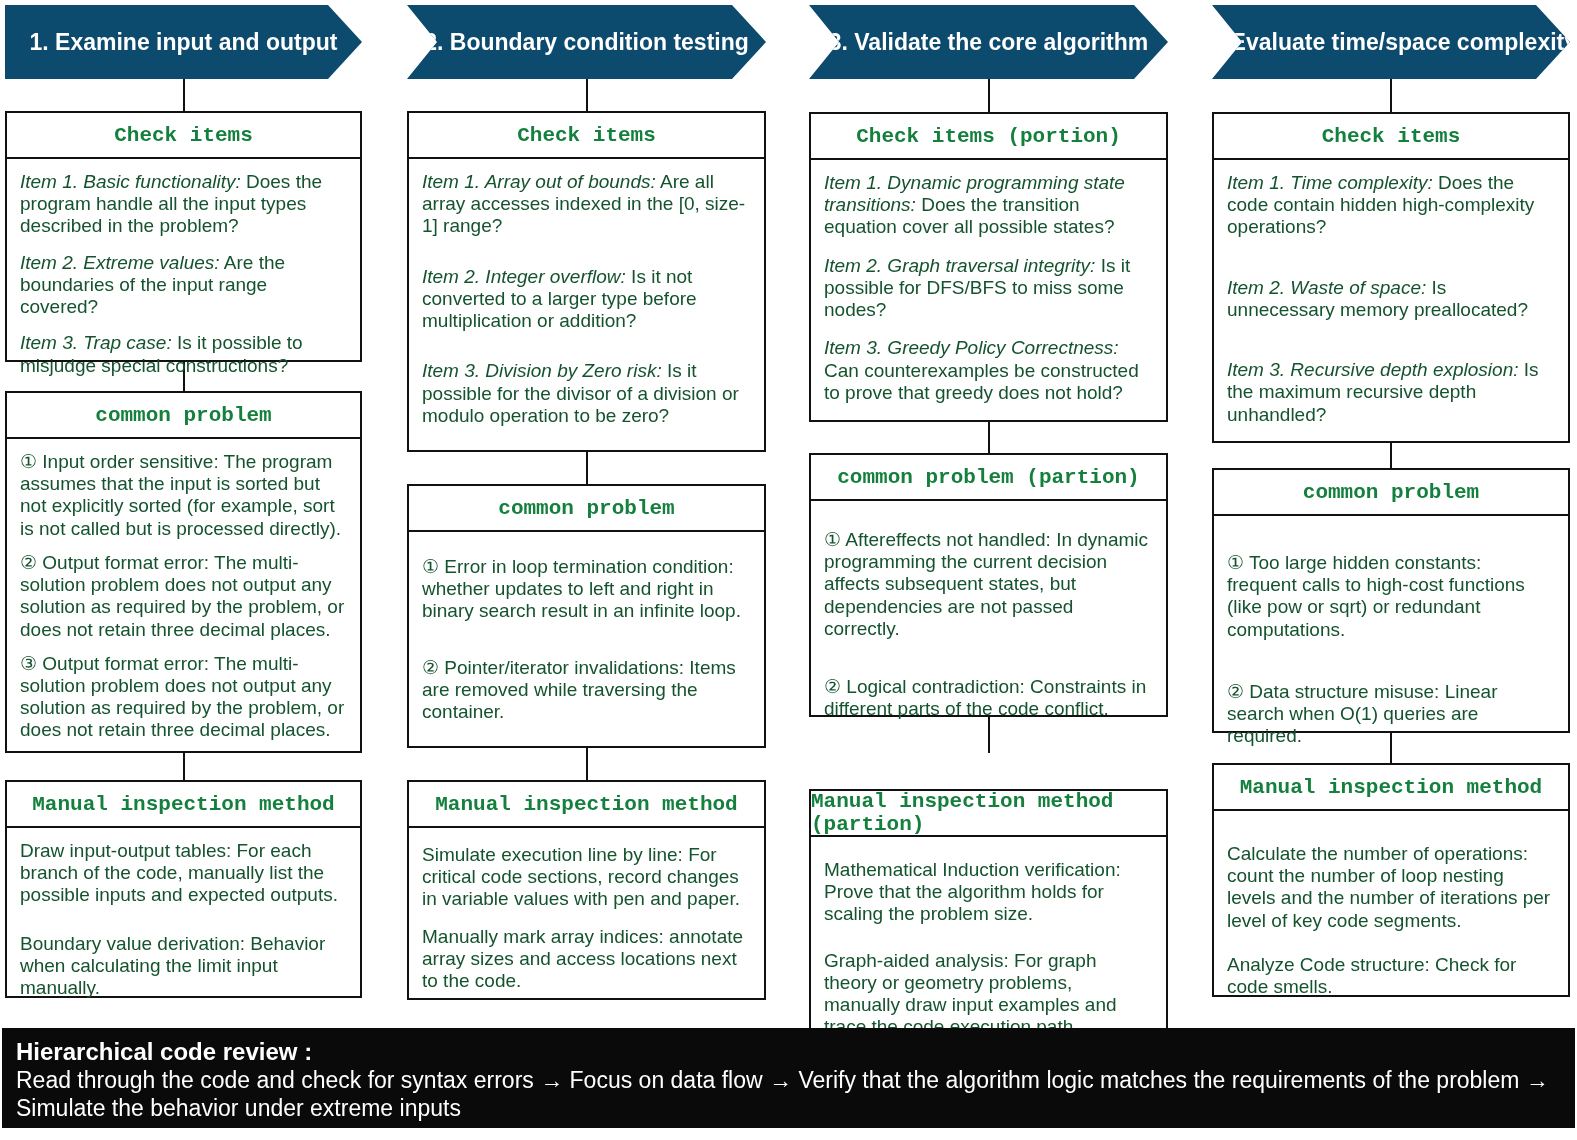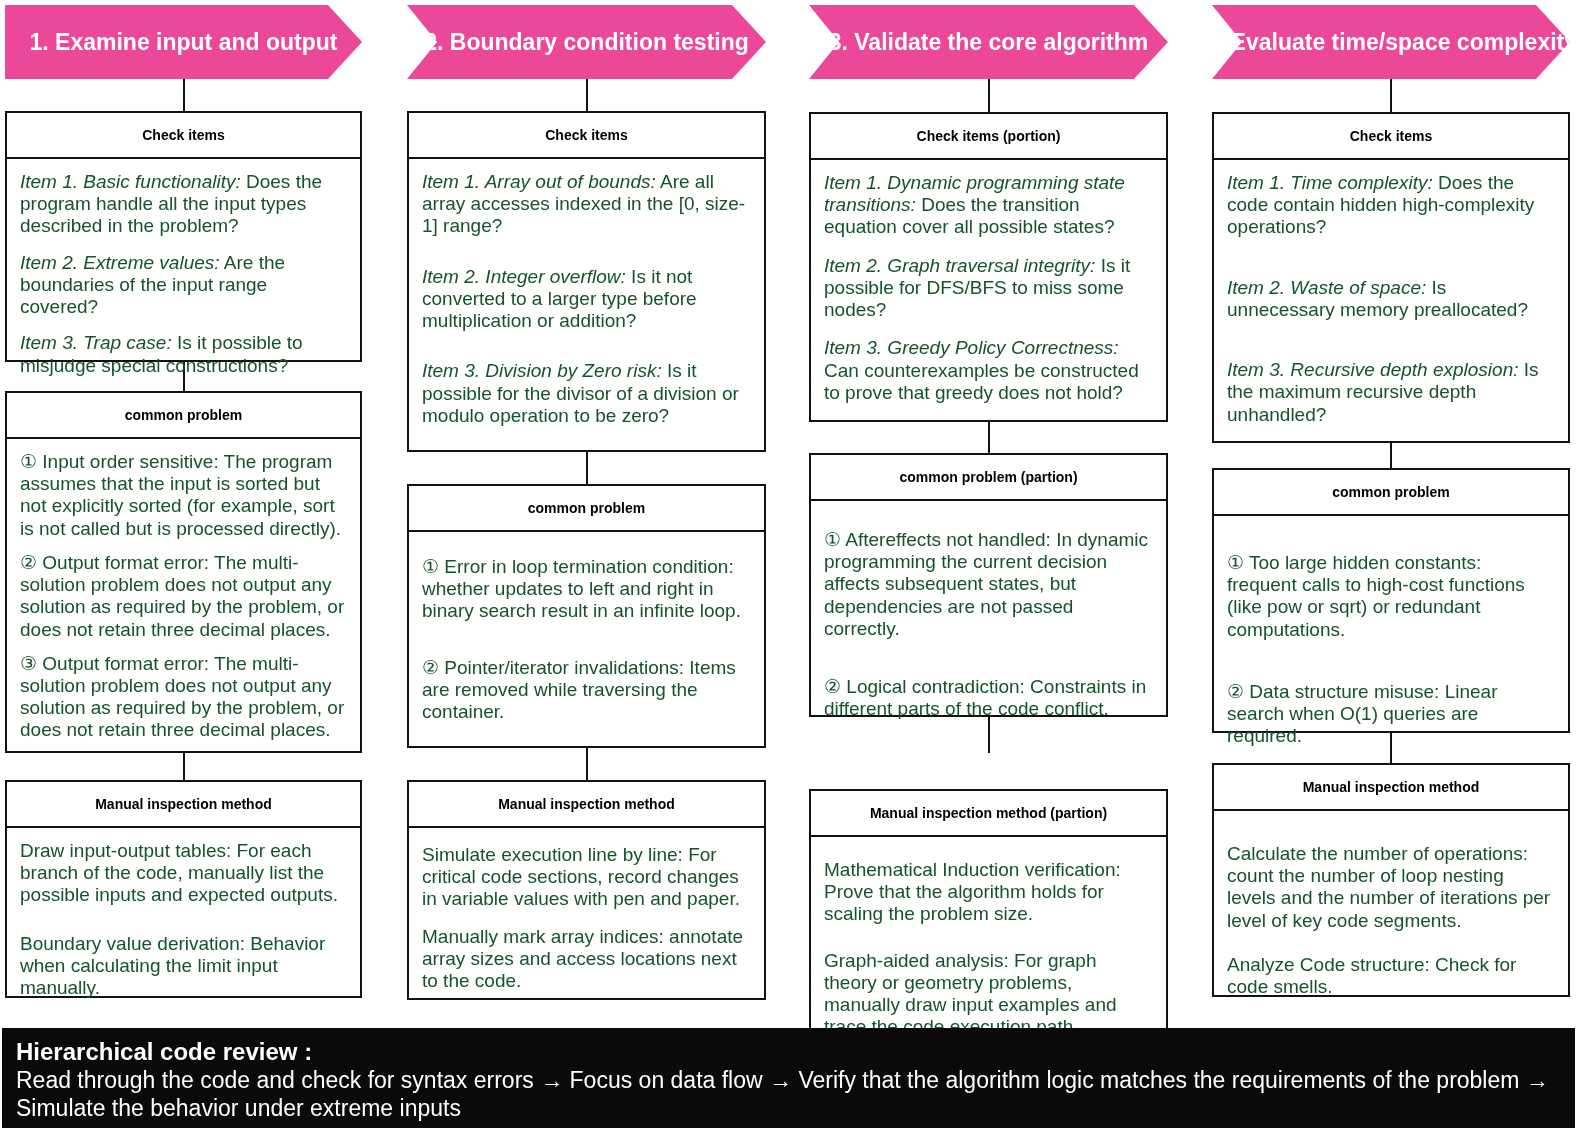--- a/index.html
+++ b/index.html
@@ -11,21 +11,21 @@
     overflow:hidden;
   }
   .col{position:absolute;top:0;height:1020px;}
   .c1{left:5px;width:357px;}
   .c2{left:407px;width:359px;}
   .c3{left:809px;width:359px;}
   .c4{left:1212px;width:358px;}
 
   .arrow{
     position:absolute;top:5px;left:0;right:0;height:74px;
-    background:#ec4899;color:#ffffff;
+    background:#0c4a6e;color:#ffffff;
     display:flex;align-items:center;justify-content:center;
     font-size:23px;font-weight:bold;white-space:nowrap;
     clip-path:polygon(0% 0%, calc(100% - 34px) 0%, 100% 50%, calc(100% - 34px) 100%, 0% 100%, 30px 50%);
   }
   .arrow-first{
     clip-path:polygon(0% 0%, calc(100% - 34px) 0%, 100% 50%, calc(100% - 34px) 100%, 0% 100%);
   }
 
   .conn{position:absolute;left:calc(50% - 1px);width:2px;background:#111111;}
   .c1 .conn-a{top:79px;height:33px;}
@@ -55,21 +55,21 @@
   .c3 .box-check{top:112px;height:310px;}
   .c3 .box-problem{top:453px;height:264px;}
   .c3 .box-method{top:752px;height:246px;margin-top:37px;}
   .c4 .box-check{top:112px;height:331px;}
   .c4 .box-problem{top:468px;height:265px;}
   .c4 .box-method{top:763px;height:234px;}
 
   .box-title{
     height:44px;border-bottom:2px solid #111111;
     display:flex;align-items:center;justify-content:center;
-    font-size:14px;font-weight:bold;color:#000000;
+    font-size:21px;font-weight:bold;color:#15803d;font-family:Liberation Mono, monospace;
   }
   .box-body{
     padding:12px 13px 0 13px;
     font-size:19px;line-height:1.17;color:#14532d;
   }
   .box-body p{margin:0;}
   .box-body i{font-style:italic;}
 
   .c1 .box-check  p{margin-bottom:14px;}
   .c2 .box-check  p{margin-bottom:28px;}

